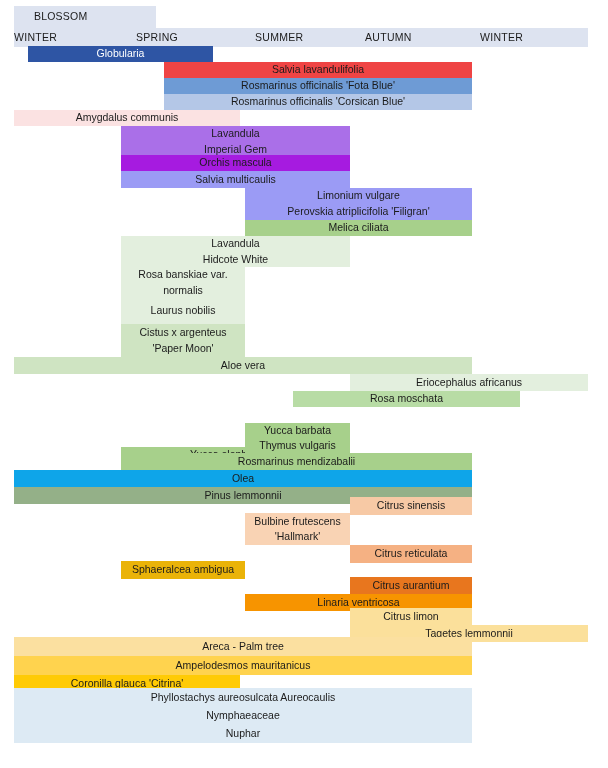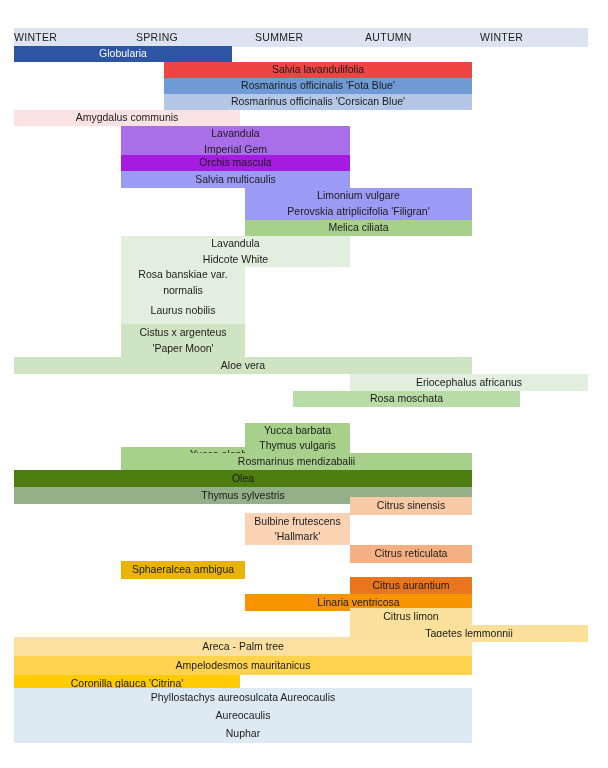--- a/index.html
+++ b/index.html
@@ -49,33 +49,36 @@
     text-align: left;
     font-size: 10.5px;
     letter-spacing: 0.3px;
     color: #1b1b1b;
   }
 </style>
 </head>
 <body>
 
 <div id="chart-root">
+  <div id="header-title-band" class="band header-band header-title" style="left: 14px; top: 6px; width: 142px; height: 22px; background: rgb(221, 227, 240);">
+    <span>BLOSSOM</span>
+  </div>
 
   <div id="season-axis-band" class="band header-band" style="left: 14px; top: 28px; width: 574px; height: 19px; background: rgb(221, 227, 240);"></div>
 
   <div id="season-labels">
       <div class="season-cell" style="left: 14px; top: 31px; width: 100px; line-height: 13px;">WINTER</div>
       <div class="season-cell" style="left: 136px; top: 31px; width: 90px; line-height: 13px;">SPRING</div>
       <div class="season-cell" style="left: 255px; top: 31px; width: 90px; line-height: 13px;">SUMMER</div>
       <div class="season-cell" style="left: 365px; top: 31px; width: 90px; line-height: 13px;">AUTUMN</div>
       <div class="season-cell" style="left: 480px; top: 31px; width: 90px; line-height: 13px;">WINTER</div>
     </div>
 
   <div id="bars-layer">
-      <div class="band" style="left: 14px; top: 46px; width: 218px; height: 16px; background: rgb(46, 85, 164); color: rgb(255, 255, 255);">Globularia</div>
+      <div class="band" style="left: 28px; top: 46px; width: 185px; height: 16px; background: rgb(46, 85, 164); color: rgb(255, 255, 255);">Globularia</div>
       <div class="band" style="left: 164px; top: 62px; width: 308px; height: 16px; background: #ef4444; color: rgb(27, 27, 27);">Salvia lavandulifolia</div>
       <div class="band" style="left: 164px; top: 78px; width: 308px; height: 16px; background: rgb(110, 155, 213); color: rgb(27, 27, 27);">Rosmarinus officinalis 'Fota Blue'</div>
       <div class="band" style="left: 164px; top: 94px; width: 308px; height: 16px; background: rgb(180, 199, 231); color: rgb(27, 27, 27);">Rosmarinus officinalis 'Corsican Blue'</div>
       <div class="band" style="left: 14px; top: 110px; width: 226px; height: 16px; background: rgb(251, 226, 226); color: rgb(27, 27, 27);">Amygdalus communis</div>
       <div class="band multi" style="left: 121px; top: 126px; width: 229px; height: 31px; background: rgb(170, 111, 232); color: rgb(27, 27, 27);">Lavandula
 Imperial Gem</div>
       <div class="band" style="left: 121px; top: 155px; width: 229px; height: 16px; background: rgb(166, 27, 224); color: rgb(27, 27, 27);">Orchis mascula</div>
       <div class="band" style="left: 121px; top: 171px; width: 229px; height: 17px; background: rgb(155, 155, 245); color: rgb(27, 27, 27);">Salvia multicaulis</div>
       <div class="band" style="left: 245px; top: 188px; width: 227px; height: 16px; background: rgb(155, 155, 245); color: rgb(27, 27, 27); text-align: right;">Limonium vulgare</div>
       <div class="band" style="left: 245px; top: 204px; width: 227px; height: 16px; background: rgb(155, 155, 245); color: rgb(27, 27, 27);">Perovskia atriplicifolia  'Filigran'</div>
@@ -87,32 +90,32 @@
       <div class="band" style="left: 121px; top: 298px; width: 124px; height: 26px; background: rgb(227, 239, 222); color: rgb(27, 27, 27);">Laurus nobilis</div>
       <div class="band multi" style="left: 121px; top: 324px; width: 124px; height: 33px; background: rgb(207, 228, 194); color: rgb(27, 27, 27);">Cistus x argenteus
 'Paper Moon'</div>
       <div class="band" style="left: 14px; top: 357px; width: 458px; height: 17px; background: rgb(207, 228, 194); color: rgb(27, 27, 27);">Aloe vera</div>
       <div class="band" style="left: 350px; top: 374px; width: 238px; height: 17px; background: rgb(227, 239, 222); color: rgb(27, 27, 27);">Eriocephalus africanus</div>
       <div class="band" style="left: 245px; top: 391px; width: 227px; height: 16px; background: rgb(184, 220, 165); color: rgb(27, 27, 27); margin-left: 48px;">Rosa moschata</div>
       <div class="band" style="left: 121px; top: 407px; width: 229px; height: 16px; background: rgb(167, 208, 139); color: rgb(27, 27, 27); margin-top: 40px;">Yucca elephantipes</div>
       <div class="band" style="left: 245px; top: 423px; width: 105px; height: 15px; background: rgb(167, 208, 139); color: rgb(27, 27, 27);">Yucca barbata</div>
       <div class="band" style="left: 245px; top: 438px; width: 105px; height: 15px; background: rgb(167, 208, 139); color: rgb(27, 27, 27);">Thymus vulgaris</div>
       <div class="band" style="left: 121px; top: 453px; width: 351px; height: 17px; background: rgb(167, 208, 139); color: rgb(27, 27, 27);">Rosmarinus  mendizabalii</div>
-      <div class="band" style="left: 14px; top: 470px; width: 458px; height: 17px; background: #4d7c0f; color: rgb(27, 27, 27);">Olea</div>
-      <div class="band" style="left: 14px; top: 487px; width: 458px; height: 17px; background: rgb(148, 176, 136); color: rgb(27, 27, 27);">Thymus sylvestris</div>
+      <div class="band" style="left: 14px; top: 470px; width: 458px; height: 17px; background: #0ea5e9; color: rgb(27, 27, 27);">Olea</div>
+      <div class="band" style="left: 14px; top: 487px; width: 458px; height: 17px; background: rgb(148, 176, 136); color: rgb(27, 27, 27);">Pinus lemmonnii</div>
       <div class="band" style="left: 350px; top: 497px; width: 122px; height: 18px; background: rgb(247, 201, 165); color: rgb(27, 27, 27);">Citrus  sinensis</div>
       <div class="band multi" style="left: 245px; top: 513px; width: 105px; height: 32px; background: rgb(249, 211, 180); color: rgb(27, 27, 27);">Bulbine frutescens
 'Hallmark'</div>
       <div class="band" style="left: 350px; top: 545px; width: 122px; height: 18px; background: rgb(245, 177, 131); color: rgb(27, 27, 27);">Citrus reticulata</div>
       <div class="band" style="left: 121px; top: 561px; width: 124px; height: 18px; background: #eab308; color: rgb(27, 27, 27);">Sphaeralcea ambigua</div>
       <div class="band" style="left: 350px; top: 577px; width: 122px; height: 17px; background: rgb(232, 118, 30); color: rgb(27, 27, 27);">Citrus  aurantium</div>
       <div class="band" style="left: 245px; top: 594px; width: 227px; height: 17px; background: rgb(247, 148, 0); color: rgb(27, 27, 27);">Linaria ventricosa</div>
       <div class="band" style="left: 350px; top: 608px; width: 122px; height: 17px; background: rgb(251, 224, 155); color: rgb(27, 27, 27);">Citrus  limon</div>
       <div class="band" style="left: 350px; top: 625px; width: 238px; height: 17px; background: rgb(251, 224, 155); color: rgb(27, 27, 27);">Tagetes lemmonnii</div>
       <div class="band" style="left: 14px; top: 637px; width: 458px; height: 19px; background: rgb(251, 224, 160); color: rgb(27, 27, 27);">Areca - Palm tree</div>
       <div class="band" style="left: 14px; top: 656px; width: 458px; height: 19px; background: rgb(255, 211, 78); color: rgb(27, 27, 27);">Ampelodesmos mauritanicus</div>
       <div class="band" style="left: 14px; top: 675px; width: 226px; height: 17px; background: rgb(255, 203, 5); color: rgb(27, 27, 27);">Coronilla glauca 'Citrina'</div>
       <div class="band" style="left: 14px; top: 688px; width: 458px; height: 19px; background: rgb(221, 234, 244); color: rgb(27, 27, 27);">Phyllostachys aureosulcata Aureocaulis</div>
-      <div class="band" style="left: 14px; top: 707px; width: 458px; height: 18px; background: rgb(221, 234, 244); color: rgb(27, 27, 27);">Aureocaulis</div>
+      <div class="band" style="left: 14px; top: 707px; width: 458px; height: 18px; background: rgb(221, 234, 244); color: rgb(27, 27, 27);">Nymphaeaceae</div>
       <div class="band" style="left: 14px; top: 725px; width: 458px; height: 18px; background: rgb(221, 234, 244); color: rgb(27, 27, 27);">Nuphar</div>
       <div class="band" style="left: 14px; top: 772px; width: 458px; height: 18px; background: rgb(221, 234, 244); color: rgb(27, 27, 27); margin-top: 37px;">Euryale ferox</div>
     </div>
 </div>
 
 </body></html>

